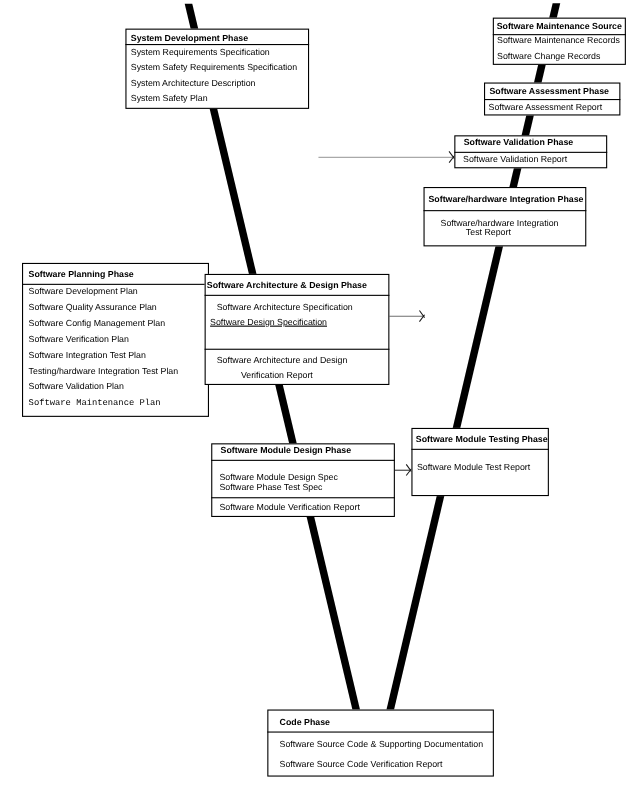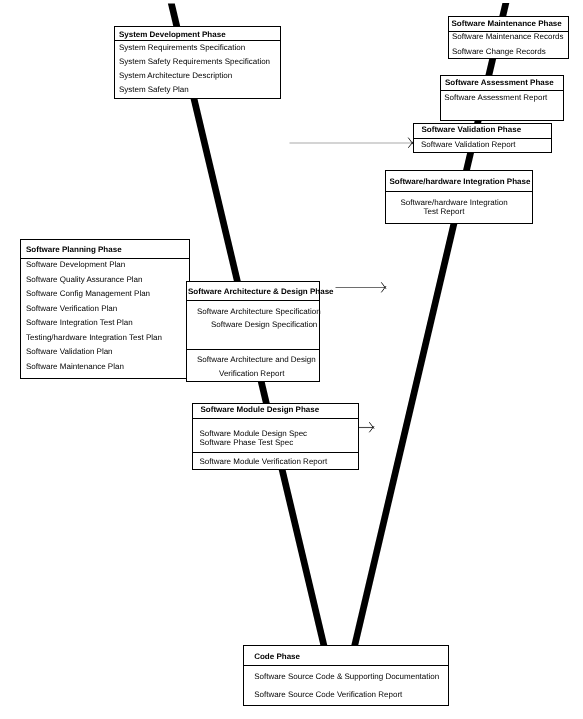--- a/index.html
+++ b/index.html
@@ -57,28 +57,28 @@
   <div class="box" style="left:20px;top:239px;width:170px;height:140px;padding-left:21px;">
     <div class="hdr" style="left:5px;top:6px;">Software Planning Phase</div>
     <div class="sec" style="top:18px;"></div>
     <div class="row" style="left:5px;top:21px;">Software Development Plan</div>
     <div class="row" style="left:5px;top:35.5px;">Software Quality Assurance Plan</div>
     <div class="row" style="left:5px;top:50px;">Software Config Management Plan</div>
     <div class="row" style="left:5px;top:64.5px;">Software Verification Plan</div>
     <div class="row" style="left:5px;top:79px;">Software Integration Test Plan</div>
     <div class="row" style="left:5px;top:93.5px;">Testing/hardware Integration Test Plan</div>
     <div class="row" style="left:5px;top:108px;">Software Validation Plan</div>
-    <div class="row" style="left:5px;top:122.5px;">Software Maintenance Plan</div>
+    <div class="row" style="left:5px;top:122.5px;font-family:Liberation Mono, monospace;">Software Maintenance Plan</div>
   </div>
 
-  <div class="box" style="left:186px;top:249px;width:134px;height:101px;margin-top:32px;">
+  <div class="box" style="left:186px;top:249px;width:168px;height:101px;">
     <div class="hdr" style="left:1px;top:6px;">Software Architecture &amp; Design Phase</div>
     <div class="sec" style="top:18px;"></div>
     <div class="row" style="left:10px;top:25.5px;">Software Architecture Specification</div>
-    <div class="row" style="left:24px;top:38.5px;">Software Design Specification</div>
+    <div class="row" style="left:4px;top:38.5px;text-decoration:underline;">Software Design Specification</div>
     <div class="sec" style="top:67px;"></div>
     <div class="row" style="left:10px;top:73.5px;">Software Architecture and Design</div>
     <div class="row" style="left:32px;top:88px;">Verification Report</div>
   </div>
 
   <div class="box" style="left:191.5px;top:402.5px;width:167px;height:67px;">
     <div class="hdr" style="left:8px;top:2.5px;">Software Module Design Phase</div>
     <div class="sec" style="top:14.5px;"></div>
     <div class="row" style="left:7px;top:26px;">Software Module Design Spec</div>
     <div class="row" style="left:7px;top:35.5px;">Software Phase Test Spec</div>
@@ -86,41 +86,46 @@
     <div class="row" style="left:7px;top:54.5px;">Software Module Verification Report</div>
   </div>
 
   <div class="box" style="left:242.6px;top:644.9px;width:206.5px;height:61.2px;">
     <div class="hdr" style="left:10.6px;top:7.1px;">Code Phase</div>
     <div class="sec" style="top:19px;"></div>
     <div class="row" style="left:10.6px;top:26.8px;">Software Source Code &amp; Supporting Documentation</div>
     <div class="row" style="left:10.6px;top:44.8px;">Software Source Code Verification Report</div>
   </div>
 
+  <div class="box" style="left:373.5px;top:389px;width:125px;height:62px;">
+    <div class="hdr" style="left:3.5px;top:5.5px;">Software Module Testing Phase</div>
+    <div class="sec" style="top:18px;"></div>
+    <div class="row" style="left:4.5px;top:30.8px;">Software Module Test Report</div>
+  </div>
 
 
   <div class="box" style="left:385px;top:170.4px;width:148px;height:53.2px;">
     <div class="hdr" style="left:3.5px;top:6.5px;">Software/hardware Integration Phase</div>
     <div class="sec" style="top:19.5px;"></div>
     <div class="row" style="left:14.5px;top:28px;">Software/hardware Integration</div>
     <div class="row" style="left:37.5px;top:37px;">Test Report</div>
   </div>
 
   <div class="box" style="left:412.5px;top:123px;width:139px;height:30px;">
     <div class="hdr" style="left:8px;top:1.5px;">Software Validation Phase</div>
     <div class="sec" style="top:13.5px;"></div>
     <div class="row" style="left:7.5px;top:16.7px;">Software Validation Report</div>
   </div>
 
-  <div class="box" style="left:440px;top:75px;width:124px;height:46px;">
+  <div class="box" style="left:440px;top:75px;width:124px;height:30px;">
     <div class="hdr" style="left:4px;top:3px;">Software Assessment Phase</div>
     <div class="sec" style="top:13.5px;"></div>
     <div class="row" style="left:3.2px;top:18px;">Software Assessment Report</div>
   </div>
 
   <div class="box" style="left:447.5px;top:16.4px;width:121.5px;height:42.3px;">
-    <div class="hdr" style="left:3px;top:2.5px;">Software Maintenance Phase</div>
+    <div class="hdr" style="left:3px;top:2.5px;">Software Maintenance Source</div>
     <div class="sec" style="top:14px;"></div>
     <div class="row" style="left:3.4px;top:16.1px;">Software Maintenance Records</div>
     <div class="row" style="left:3.4px;top:31px;">Software Change Records</div>
   </div>
 
 </div>
 
 </body></html>

